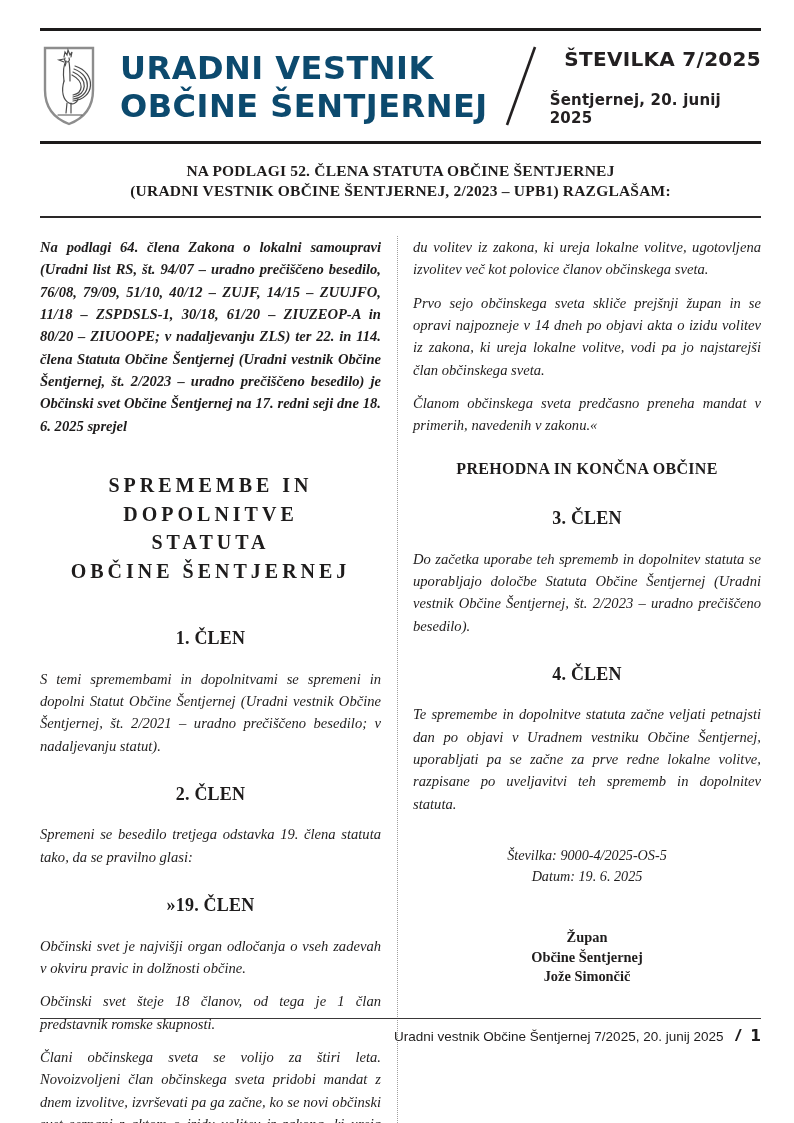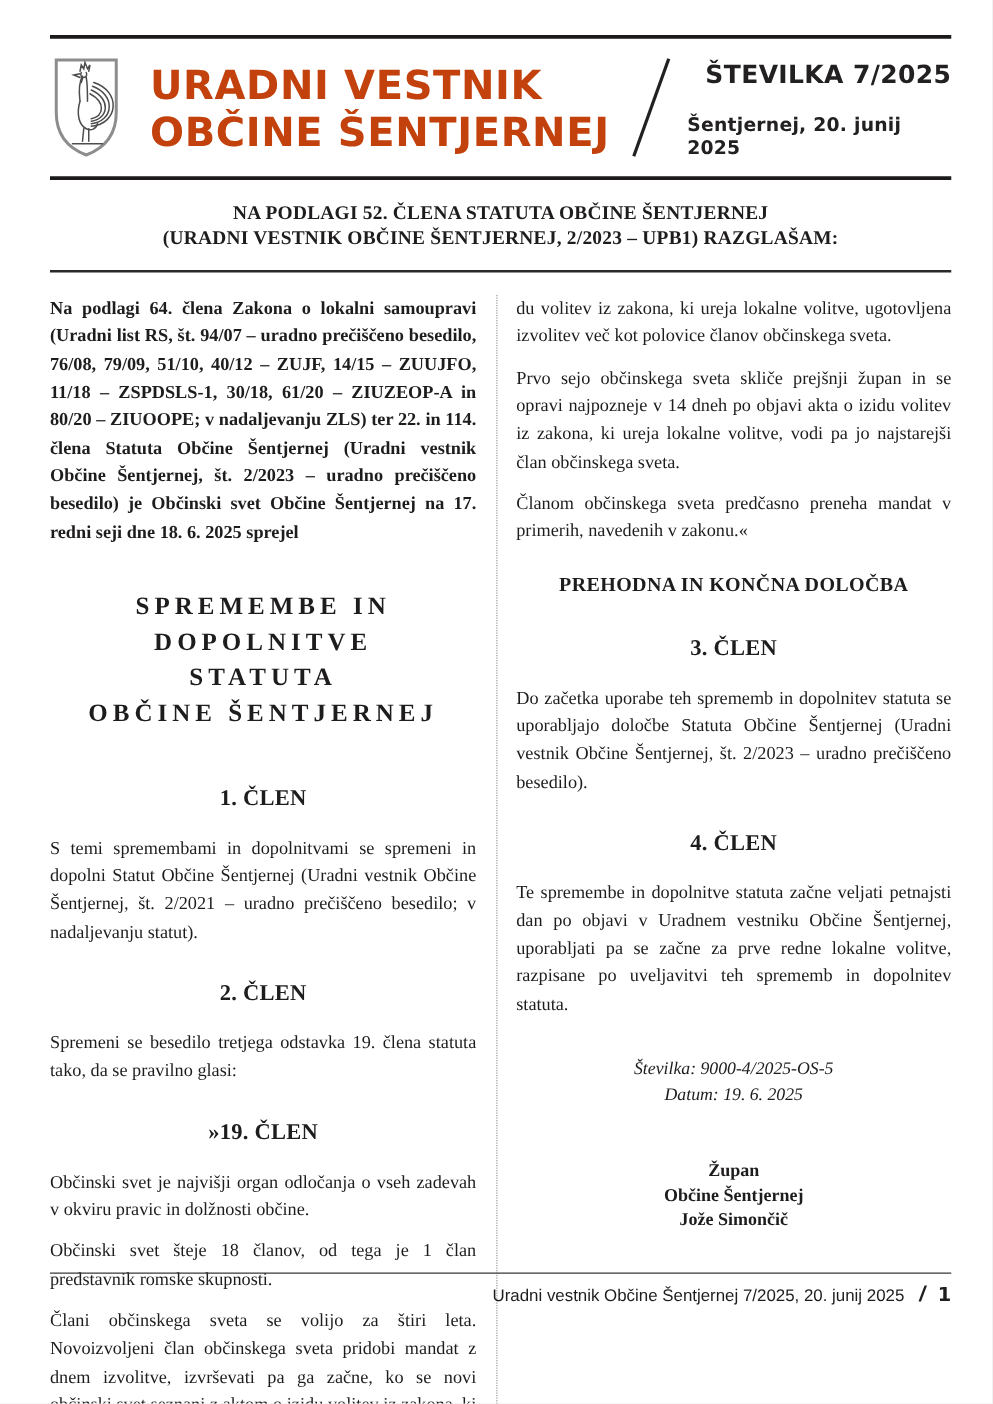--- a/index.html
+++ b/index.html
@@ -26,21 +26,21 @@
     padding: 14px 0 10px 0;
     height: 86px;
   }
   .emblem { flex: 0 0 58px; margin-right: 22px; }
   .masthead-title {
     font-family: "DejaVu Sans", sans-serif;
     font-weight: bold;
     font-size: 32px;
     line-height: 1.18;
     letter-spacing: 0.5px;
-    color: #c2410c;
+    color: #0c4a6e;
     white-space: nowrap;
     align-self: center;
   }
   .masthead-slash { margin: 0 10px 0 14px; align-self: center; }
   .masthead-right {
     margin-left: auto;
     display: flex;
     flex-direction: column;
     justify-content: space-between;
     align-items: flex-end;
@@ -63,21 +63,21 @@
 
   
   .columns {
     display: flex;
     margin-top: 18px;
     min-height: 832px;
   }
   .col { font-size: 14.6px; line-height: 1.53; text-align: justify; }
   .col-left  { width: 341px; padding-right: 16px; }
   .col-right { width: 348px; padding-left: 15px; border-left: 1px dotted #9f9f9f; }
-  .col p { margin: 0 0 11px 0; }
+  .col p { margin: 0 0 11px 0; font-style: italic; }
   .col p.para { margin-top: 11px; }
   .bold-intro { font-weight: bold; }
   .doc-title {
     text-align: center;
     font-weight: bold;
     font-size: 20px;
     letter-spacing: 4px;
     line-height: 1.44;
     margin: 34px 0 39px 0;
   }
@@ -208,21 +208,21 @@
       <p class="para">Občinski svet šteje 18 članov, od tega je 1 član predstavnik romske skupnosti.</p>
       <p class="para">Člani občinskega sveta se volijo za štiri leta. Novoizvoljeni član občinskega sveta pridobi mandat z dnem izvolitve, izvrševati pa ga začne, ko se novi občinski svet seznani z aktom o izidu volitev iz zakona, ki ureja lokalne volitve, s katerim je ugotovljena njegova izvolitev.</p>
 
     </div>
 
     <div class="col col-right">
       <p>du volitev iz zakona, ki ureja lokalne volitve, ugotovljena izvolitev več kot polovice članov občinskega sveta.</p>
       <p class="para">Prvo sejo občinskega sveta skliče prejšnji župan in se opravi najpozneje v 14 dneh po objavi akta o izidu volitev iz zakona, ki ureja lokalne volitve, vodi pa jo najstarejši član občinskega sveta.</p>
       <p class="para">Članom občinskega sveta predčasno preneha mandat v primerih, navedenih v zakonu.«</p>
 
-      <div class="section-heading">PREHODNA IN KONČNA DOLOČBA</div>
+      <div class="section-heading">PREHODNA IN KONČNA OBČINE</div>
 
       <div class="clen-heading">3. ČLEN</div>
       <p>Do začetka uporabe teh sprememb in dopolnitev statuta se uporabljajo določbe Statuta Občine Šentjernej (Uradni vestnik Občine Šentjernej, št. 2/2023 – uradno prečiščeno besedilo).</p>
 
       <div class="clen-heading">4. ČLEN</div>
       <p>Te spremembe in dopolnitve statuta začne veljati petnajsti dan po objavi v Uradnem vestniku Občine Šentjernej, uporabljati pa se začne za prve redne lokalne volitve, razpisane po uveljavitvi teh sprememb in dopolnitev statuta.</p>
 
       <div class="ref-block">
         <div>Številka: 9000-4/2025-OS-5</div>
         <div>Datum: 19. 6. 2025</div>

